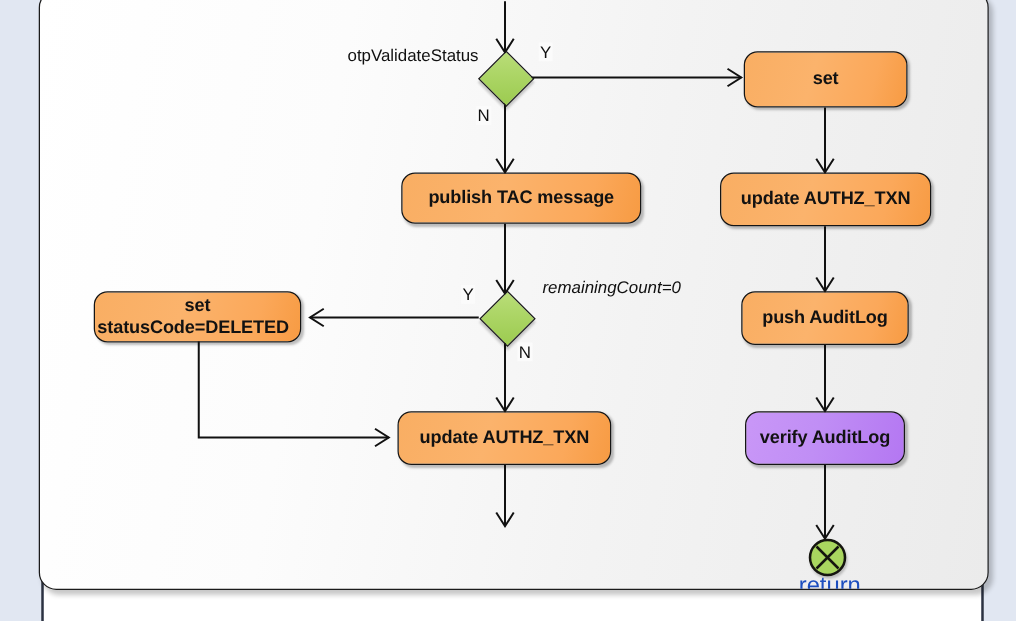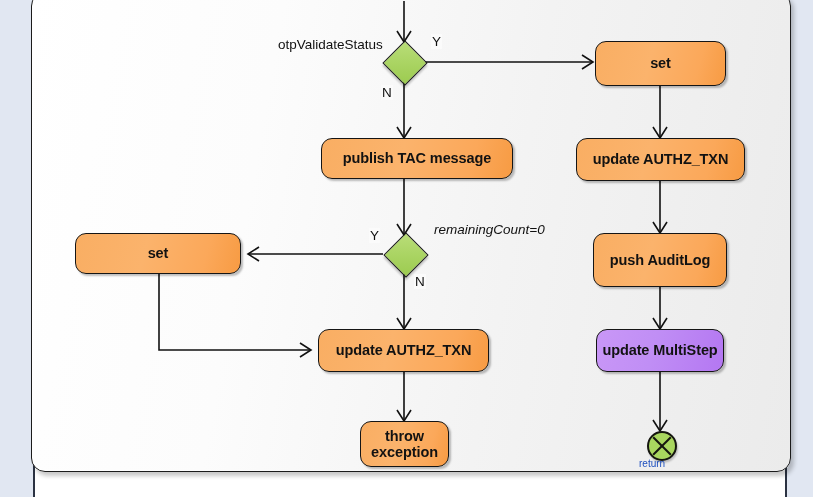--- a/index.html
+++ b/index.html
@@ -137,21 +137,21 @@
     font-size: 13.5px;
     color: #101010;
     white-space: nowrap;
   }
   .label.branch {
     background: #fbfbfb;
     padding: 0 1px;
   }
   .label.blue {
     color: #1d4fbf;
-    font-size: 10px;
+    font-size: 19px;
   }
 </style>
 </head>
 <body>
 
 <div id="app">
 
   <div class="side-band left"></div>
   <div class="side-band right"></div>
   <div class="paper"></div>
@@ -234,47 +234,42 @@
 
       <div class="node orange" style="left:575px; top:137px; width:169px; height:43px;">
         <div class="lines">
           <div>update AUTHZ_TXN</div>
         </div>
       </div>
 
       <div class="node orange" style="left:74px; top:232px; width:166px; height:41px;">
         <div class="lines">
           <div>set</div>
-        </div>
-      </div>
-
-      <div class="node orange" style="left:592px; top:232px; width:134px; height:54px;align-items:center;">
+          <div style="margin-left:-7px;">statusCode=DELETED</div>
+        </div>
+      </div>
+
+      <div class="node orange" style="left:592px; top:232px; width:134px; height:43px;align-items:center;">
         <div class="lines">
           <div>push AuditLog</div>
         </div>
       </div>
 
       <div class="node orange" style="left:317px; top:328px; width:171px; height:43px;">
         <div class="lines">
           <div>update AUTHZ_TXN</div>
         </div>
       </div>
 
       <div class="node purple" style="left:595px; top:328px; width:128px; height:43px;">
         <div class="lines">
-          <div>update MultiStep</div>
-        </div>
-      </div>
-
-      <div class="node orange" style="left:359px; top:420px; width:89px; height:46px;">
-        <div class="lines">
-          <div>throw</div>
-          <div>exception</div>
-        </div>
-      </div>
+          <div>verify AuditLog</div>
+        </div>
+      </div>
+
 
       <div class="end-node" style="left:646px; top:430px;">
         <svg width="30" height="30" viewBox="0 0 30 30">
           <line x1="6.2" y1="6.2" x2="23.8" y2="23.8" stroke="#15150f" stroke-width="2"></line>
           <line x1="23.8" y1="6.2" x2="6.2" y2="23.8" stroke="#15150f" stroke-width="2"></line>
         </svg>
       </div>
       <div class="label blue" style="left:638px; top:457px;">return</div>
 
     </div>

